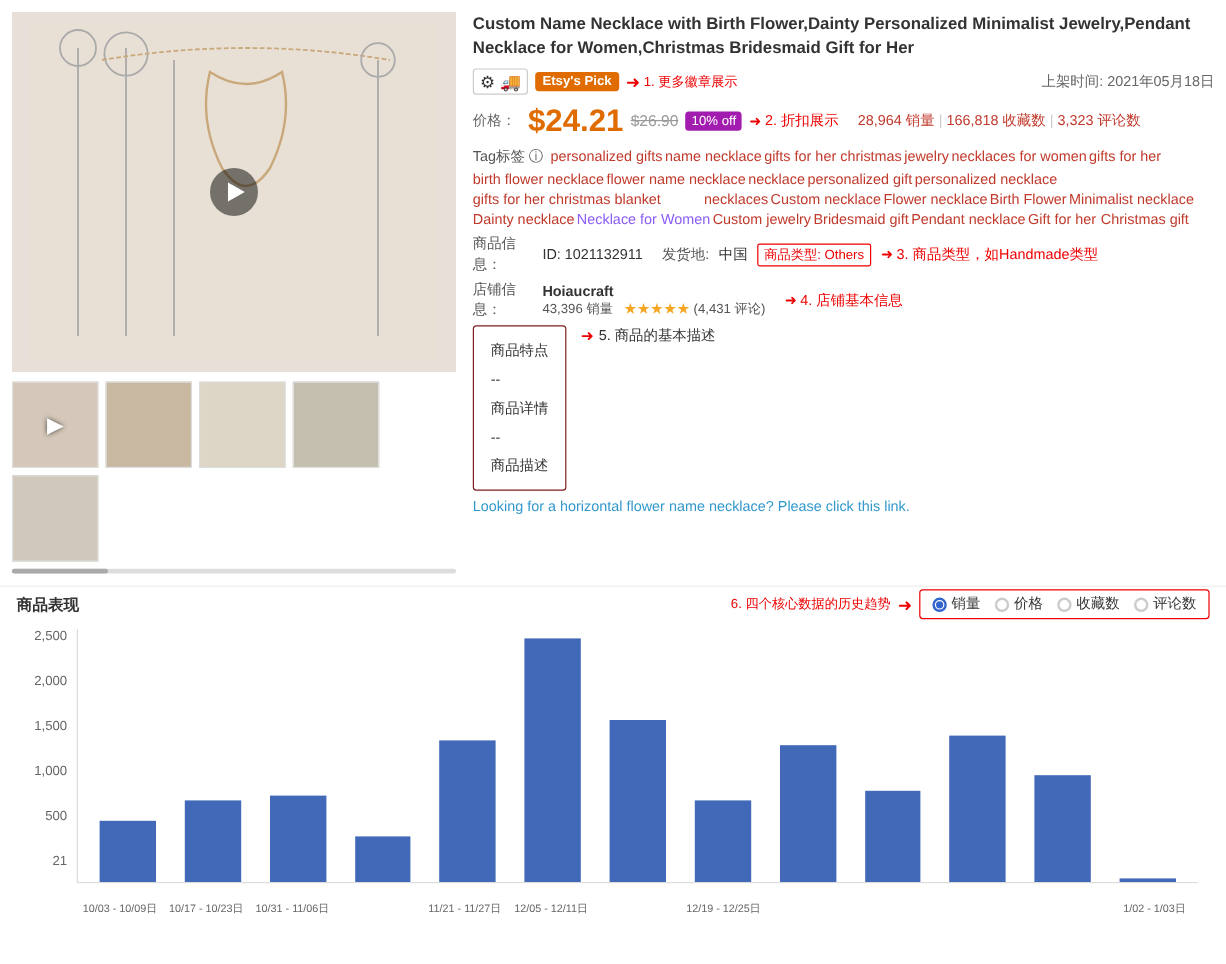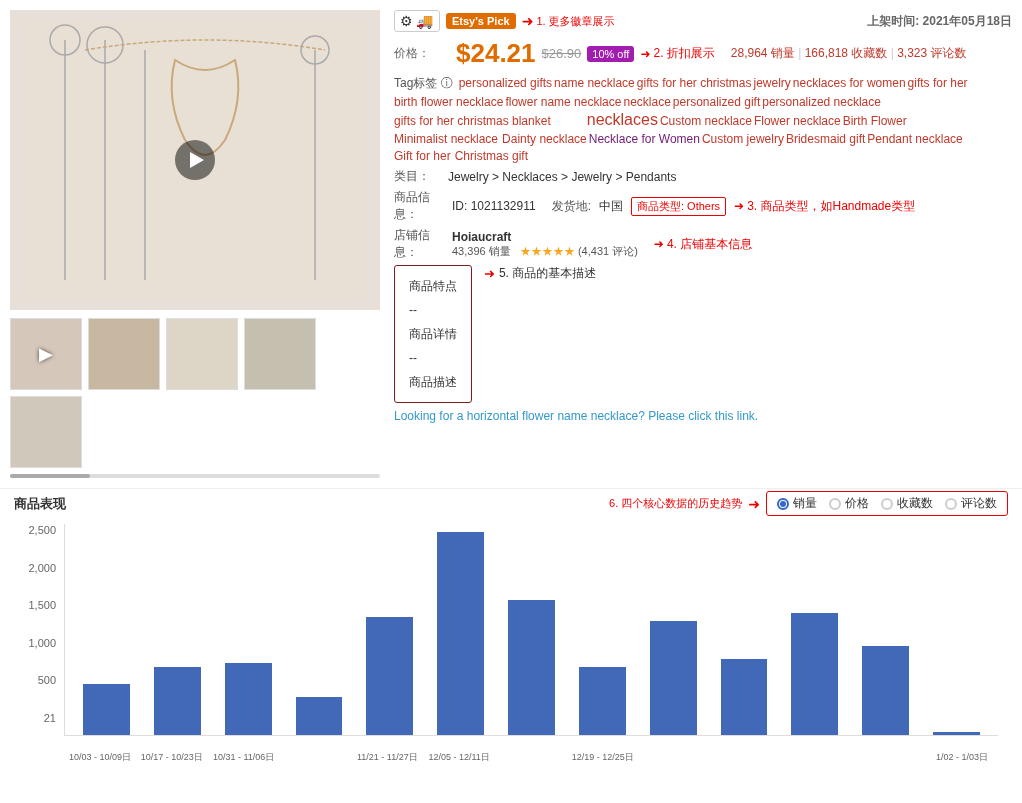--- a/index.html
+++ b/index.html
@@ -18,22 +18,22 @@
     .scroll-bar { height: 4px; background: #ddd; margin-top: 6px; border-radius: 2px; }
     .scroll-indicator { width: 80px; height: 4px; background: #aaa; border-radius: 2px; }
 
     .right-col { flex: 1; }
     .product-title { font-size: 14px; font-weight: 600; color: #333; line-height: 1.4; margin-bottom: 8px; }
 
     .badge-row { display: flex; align-items: center; gap: 6px; margin-bottom: 4px; }
     .badge-icons { display: flex; gap: 4px; border: 1px solid #ccc; padding: 2px 5px; border-radius: 3px; align-items: center; }
     .badge-icon { font-size: 14px; }
     .etsys-pick { background: #e06c00; color: white; font-size: 11px; padding: 2px 6px; border-radius: 3px; font-weight: bold; }
-    .upload-time { font-size: 12px; color: #666; margin-left: auto; font-weight: bold; }
-    .price-label { font-size: 12px; color: #666; margin-right: 20px; }
+    .upload-time { font-size: 12px; color: #666; margin-left: auto; }
+    .price-label { font-size: 12px; color: #666; margin-right: 4px; }
     .current-price { font-size: 26px; font-weight: bold; color: #e06c00; }
     .original-price { font-size: 13px; color: #999; text-decoration: line-through; }
     .discount-badge { background: #a21caf; color: white; font-size: 11px; padding: 2px 5px; border-radius: 3px; }
 
     
     .chart-section { padding: 2px 14px; border-top: 1px solid #eee; background: #fff; }
     .chart-header { display: flex; align-items: center; justify-content: space-between; margin-bottom: 8px; }
   </style>
 </head>
 <body>
@@ -68,20 +68,21 @@
       <div class="thumb" style="background:#ddd5c5;"></div>
       <div class="thumb" style="background:#c5bfb0;"></div>
       <div class="thumb" style="background:#d0c8bb;"></div>
     </div>
     <div class="scroll-bar">
       <div class="scroll-indicator"></div>
     </div>
   </div>
 
   <div class="right-col">
+    <div class="product-title">Custom Name Necklace with Birth Flower,Dainty Personalized Minimalist Jewelry,Pendant Necklace for Women,Christmas Bridesmaid Gift for Her</div>
 
     <div class="badge-row">
       <div class="badge-icons">
         <span class="badge-icon">⚙</span>
         <span class="badge-icon">🚚</span>
       </div>
       <span class="etsys-pick">Etsy's Pick</span>
       <span style="font-size:11px;color:#e00;display:flex;align-items:center;gap:3px;">
         <span style="font-size:14px;">➜</span>
         <span>1. 更多徽章展示</span>
@@ -115,40 +116,36 @@
       <span style="color:#c0392b;font-size:12px;">jewelry</span>
       <span style="color:#c0392b;font-size:12px;">necklaces for women</span>
       <span style="color:#c0392b;font-size:12px;">gifts for her</span>
       <span style="color:#c0392b;font-size:12px;">birth flower necklace</span>
       <span style="color:#c0392b;font-size:12px;">flower name necklace</span>
       <span style="color:#c0392b;font-size:12px;">necklace</span>
       <span style="color:#c0392b;font-size:12px;">personalized gift</span>
       <span style="color:#c0392b;font-size:12px;">personalized necklace</span>
       <br style="flex-basis:100%;height:0;">
       <span style="color:#c0392b;font-size:12px;">gifts for her christmas blanket</span>
-      <span style="color:#c0392b;font-size:16px;padding-left:34px;">necklaces</span>
+      <span style="color:#c0392b;font-size:12px;padding-left:34px;">necklaces</span>
       <span style="color:#c0392b;font-size:12px;">Custom necklace</span>
       <span style="color:#c0392b;font-size:12px;">Flower necklace</span>
       <span style="color:#c0392b;font-size:12px;">Birth Flower</span>
       <span style="color:#c0392b;font-size:12px;">Minimalist necklace</span>
       <br style="flex-basis:100%;height:0;">
       <span style="color:#c0392b;font-size:12px;">Dainty necklace</span>
-      <span style="color:#701a75;font-size:12px;">Necklace for Women</span>
+      <span style="color:#8b5cf6;font-size:12px;">Necklace for Women</span>
       <span style="color:#c0392b;font-size:12px;">Custom jewelry</span>
       <span style="color:#c0392b;font-size:12px;">Bridesmaid gift</span>
       <span style="color:#c0392b;font-size:12px;">Pendant necklace</span>
       <span style="color:#c0392b;font-size:12px;">Gift for her</span>
       <br style="flex-basis:100%;height:0;">
       <span style="color:#c0392b;font-size:12px;">Christmas gift</span>
     </div>
 
-    <div style="display:flex;align-items:center;gap:4px;margin:4px 0;font-size:12px;">
-      <span style="color:#555;width:50px;flex-shrink:0;">类目：</span>
-      <span style="color:#333;">Jewelry &gt; Necklaces &gt; Jewelry &gt; Pendants</span>
-    </div>
 
     <div style="display:flex;align-items:center;gap:8px;margin:4px 0;font-size:12px;">
       <span style="color:#555;width:50px;flex-shrink:0;">商品信息：</span>
       <span>ID: 1021132911</span>
       <span style="color:#555;margin-left:8px;">发货地:</span>
       <span>中国</span>
       <span style="border:1px solid #e00;color:#e00;padding:1px 5px;border-radius:2px;font-size:11px;">商品类型: Others</span>
       <span style="color:#e00;font-size:12px;display:flex;align-items:center;gap:3px;">
         <span>➜</span>
         <span>3. 商品类型，如Handmade类型</span>

